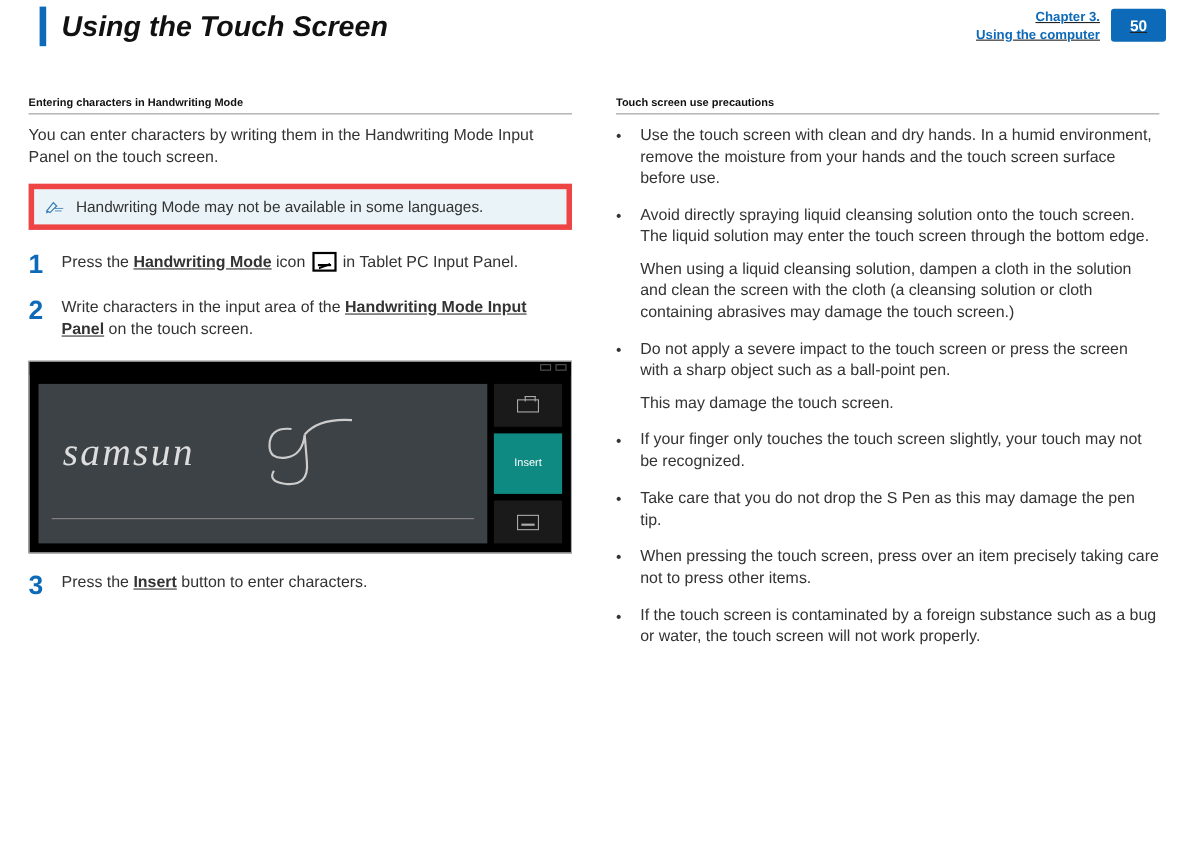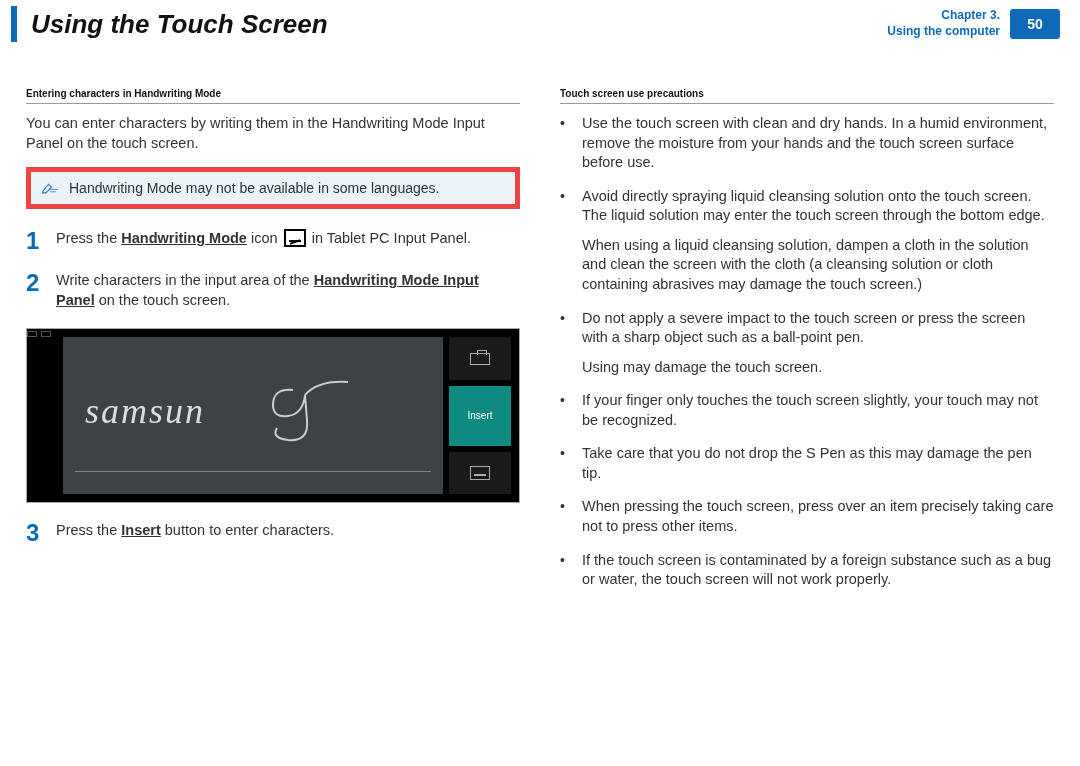--- a/index.html
+++ b/index.html
@@ -9,39 +9,40 @@
     font-family: "Segoe UI", "Helvetica Neue", Arial, sans-serif;
     background: #fff;
     color: #222;
     position: relative;
     overflow: hidden;
   }
   .header-bar {
     height: 48px;
     display: flex;
     align-items: center;
-    padding-left: 11px;
+    padding-left: 36px;
   }
   .blue-tab {
     width: 6px;
     height: 36px;
     background: #0d6ab8;
     margin-right: 14px;
   }
   .page-title {
     font-size: 26px;
     font-weight: bold;
     font-style: italic;
     color: #111;
     flex: 1;
   }
   .header-right {
     display: flex;
-    align-items: center;
+    align-items: flex-start;
     padding-right: 20px;
+    text-decoration: underline;
   }
   .chap-text {
     text-align: right;
     color: #0d6ab8;
     font-weight: bold;
     font-size: 12px;
     line-height: 1.3;
     margin-right: 10px;
   }
   .page-num {
@@ -138,21 +139,21 @@
     width: 10px; height: 8px;
     border-bottom: 2px solid #000;
     transform: skewY(-20deg);
   }
   .hw-panel {
     border: 1px solid #aaa;
     background: #000;
     height: 175px;
     margin: 6px 0 18px 0;
     display: flex;
-    flex-direction: row;
+    flex-direction: column;
   }
   .hw-titlebar {
     height: 12px;
     background: #000;
     display: flex;
     justify-content: flex-end;
     gap: 4px;
     padding: 2px 4px 0 0;
   }
   .hw-titlebar span {
@@ -346,21 +347,21 @@
         </li>
       <li>
           <div class="li-body">
         <div>Avoid directly spraying liquid cleansing solution onto the touch screen. The liquid solution may enter the touch screen through the bottom edge.</div>
         <div class="sub">When using a liquid cleansing solution, dampen a cloth in the solution and clean the screen with the cloth (a cleansing solution or cloth containing abrasives may damage the touch screen.)</div>
       </div>
         </li>
       <li>
           <div class="li-body">
         <div>Do not apply a severe impact to the touch screen or press the screen with a sharp object such as a ball-point pen.</div>
-        <div class="sub">Using may damage the touch screen.</div>
+        <div class="sub">This may damage the touch screen.</div>
       </div>
         </li>
       <li>
           <div class="li-body">
         <div>If your finger only touches the touch screen slightly, your touch may not be recognized.</div>
       </div>
         </li>
       <li>
           <div class="li-body">
         <div>Take care that you do not drop the S Pen as this may damage the pen tip.</div>

